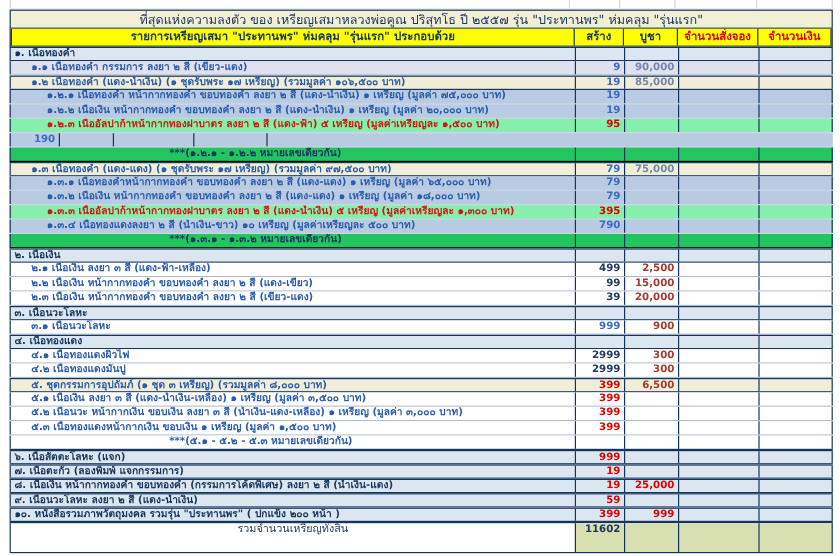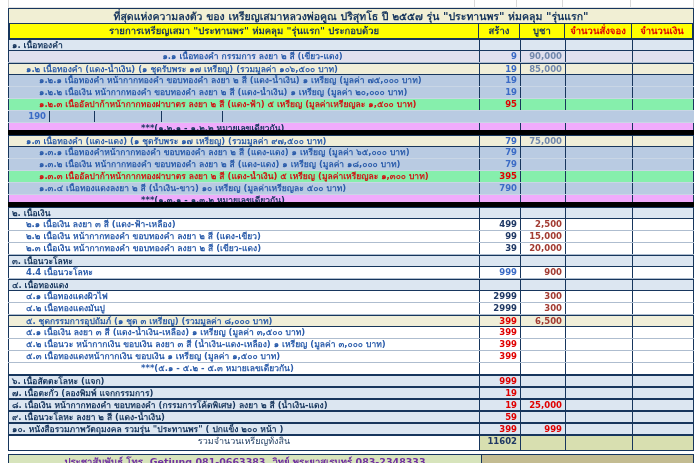--- a/index.html
+++ b/index.html
@@ -12,44 +12,44 @@
   .trow{display:flex;align-items:stretch;box-sizing:border-box;height:12px;border-bottom:1px solid #aebdcf;}
   .cell{box-sizing:border-box;overflow:hidden;white-space:nowrap;font-size:8.5px;line-height:11px;border-left:1px solid #17365d;}
   .cell:first-child{border-left:1px solid #17365d;}
   .c-label{flex:1;text-align:left;padding-left:3px;}
   .c-built{width:41px;text-align:right;padding-right:3px;}
   .c-price{width:45px;text-align:right;padding-right:3px;}
   .c-order{width:67px;}
   .c-amount{width:62px;border-right:1px solid #17365d;}
   
   .title-row{display:flex;height:16px;background:#f1efd4;border:1px solid #17365d;box-sizing:border-box;align-items:center;justify-content:center;}
-  .title-row span{font-size:10.5px;font-weight:bold;color:#17365d;}
+  .title-row span{font-size:10.5px;font-weight:normal;color:#17365d;}
   .head-row{display:flex;height:15px;background:#ffff00;border-left:1px solid #17365d;border-right:1px solid #17365d;border-bottom:1px solid #17365d;box-sizing:border-box;}
   .head-row .cell{font-size:9.5px;font-weight:bold;line-height:14px;text-align:center;padding:0;}
   .hc-navy{color:#17365d;}
   .hc-red{color:#e00000;}
   
   .section{background:#dce6f1;}
   .section .c-label{color:#17365d;font-weight:bold;}
   .section{border-top:1px solid #17365d;border-bottom:1px solid #17365d;}
   .item{background:#ffffff;}
   .item .c-label{color:#2c5dab;font-weight:bold;padding-left:17px;}
   .item-lav{background:#e0e0ee;}
-  .item-lav .c-label{color:#2c5dab;font-weight:bold;padding-left:17px;text-align:center;}
+  .item-lav .c-label{color:#2c5dab;font-weight:bold;padding-left:17px;}
   .highlight{background:#f0eed8;border-top:1px solid #17365d;border-bottom:1px solid #17365d;}
   .highlight .c-label{color:#2c5dab;font-weight:bold;padding-left:17px;}
   .sub{background:#b9cbe2;border-bottom:1px solid #c9d6e5;}
   .sub .c-label{color:#2c5dab;font-weight:bold;padding-left:30px;}
   .subred{background:#86efac;border-bottom:1px solid #c9d6e5;}
   .subred .c-label{color:#d01616;font-weight:bold;padding-left:30px;}
-  .note-sub{background:#f0abfc;border-bottom:5px solid #000000;}
+  .note-sub{background:#22c55e;border-bottom:1px solid #000000;}
   .note-sub .c-label{color:#17365d;font-weight:bold;padding-left:132px;}
   .note{background:#ffffff;border-bottom:1px solid #17365d;}
   .note .c-label{color:#2c5dab;font-weight:bold;padding-left:132px;}
-  .total{background:#ffffff;height:16px;border-top:1px solid #17365d;border-bottom:1px solid #17365d;}
+  .total{background:#ffffff;height:26px;border-top:1px solid #17365d;border-bottom:1px solid #17365d;}
   .total .c-label{color:#17365d;text-align:center;padding-left:0;font-size:9px;}
   .total .c-built,.total .c-price,.total .c-order,.total .c-amount{background:#d8dfb0;}
   
   .n-blue{color:#3b6bc6;font-weight:bold;}
   .n-navy{color:#1f3864;font-weight:bold;}
   .n-red{color:#e00000;font-weight:bold;}
   .n-maroon{color:#a23b32;font-weight:bold;}
   .n-slate{color:#7289ad;font-weight:bold;}
   
   .gap{height:3px;}
@@ -210,21 +210,21 @@
         <div class="cell c-amount"></div>
       </div>
       <div class="trow section">
         <div class="cell c-label">๓. เนื้อนวะโลหะ</div>
         <div class="cell c-built"></div>
         <div class="cell c-price"></div>
         <div class="cell c-order"></div>
         <div class="cell c-amount"></div>
       </div>
       <div class="trow item">
-        <div class="cell c-label">4.4 เนื้อนวะโลหะ</div>
+        <div class="cell c-label">๓.๑ เนื้อนวะโลหะ</div>
         <div class="cell c-built n-blue">999</div>
         <div class="cell c-price n-maroon">900</div>
         <div class="cell c-order"></div>
         <div class="cell c-amount"></div>
       </div>
       <div class="trow section">
         <div class="cell c-label">๔. เนื้อทองแดง</div>
         <div class="cell c-built"></div>
         <div class="cell c-price"></div>
         <div class="cell c-order"></div>

